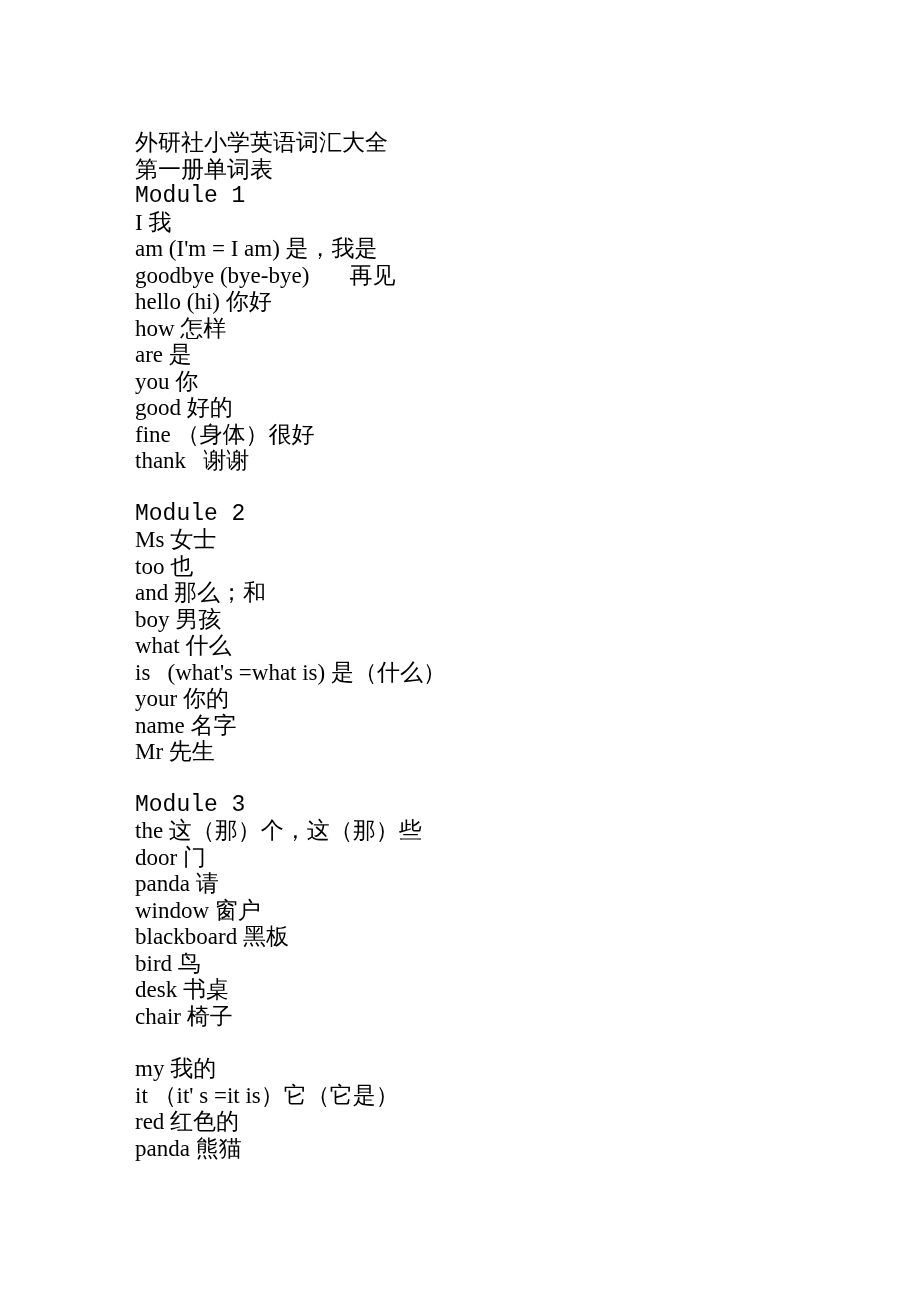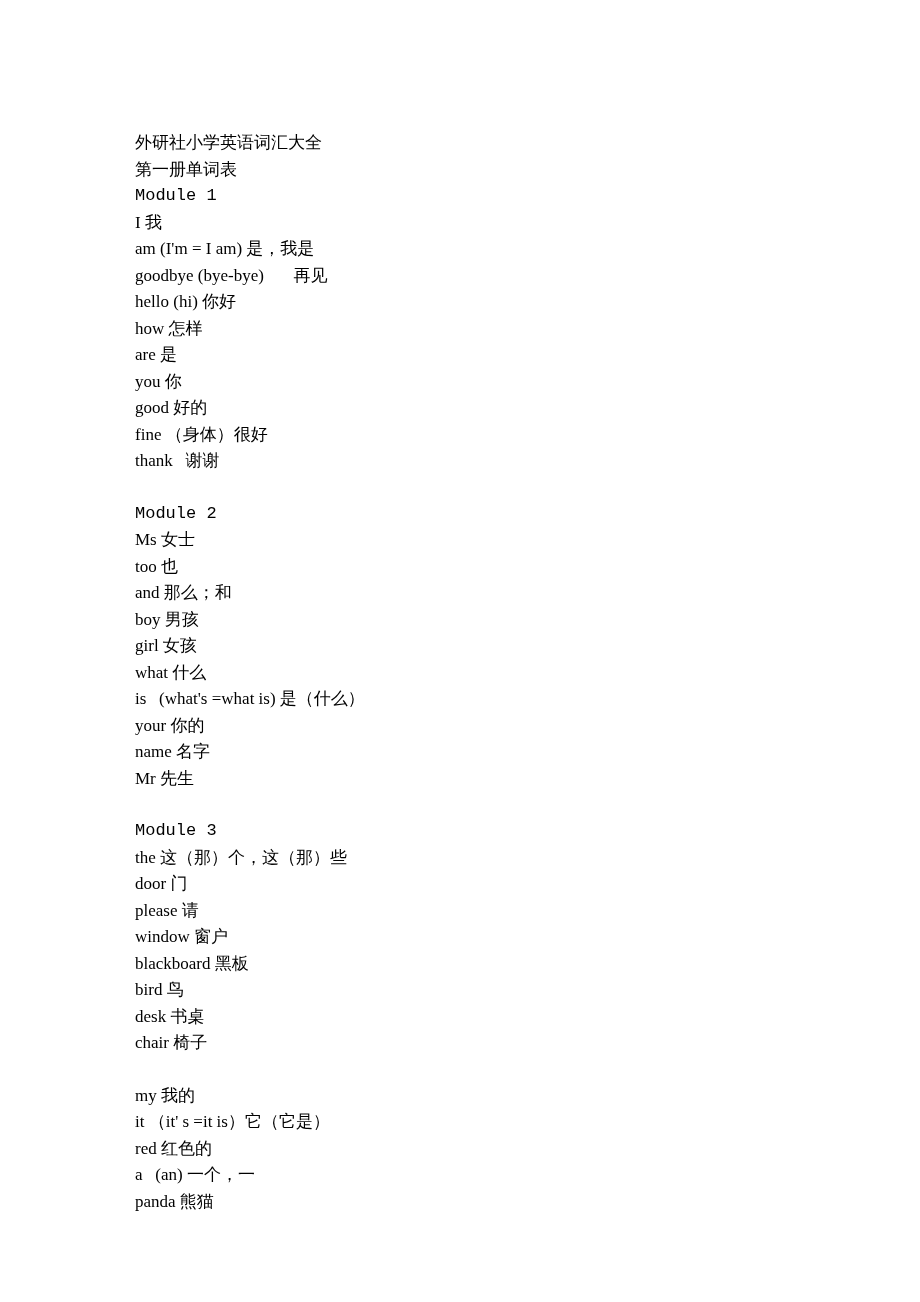--- a/index.html
+++ b/index.html
@@ -6,21 +6,21 @@
     margin: 0;
     padding: 0;
     background: #ffffff;
     font-family: "SimSun", "宋体", serif;
     width: 920px;
   }
   .page {
     padding: 130px 0 0 135px;
     width: 650px;
     color: #000000;
-    font-size: 17px;
+    font-size: 23px;
     line-height: 26.5px;
   }
   .line {
     white-space: pre;
   }
   .module-header {
     white-space: pre;
     font-family: Liberation Mono, monospace;
   }
   .spacer {
@@ -46,39 +46,37 @@
   <div class="line">fine （身体）很好</div>
   <div class="line">thank   谢谢</div>
 
   <div class="spacer"></div>
 
   <div class="module-header">Module 2</div>
   <div class="line">Ms 女士</div>
   <div class="line">too 也</div>
   <div class="line">and 那么；和</div>
   <div class="line">boy 男孩</div>
-  <div class="line">girl 女孩</div>
   <div class="line">what 什么</div>
   <div class="line">is   (what's =what is) 是（什么）</div>
   <div class="line">your 你的</div>
   <div class="line">name 名字</div>
   <div class="line">Mr 先生</div>
 
   <div class="spacer"></div>
 
   <div class="module-header">Module 3</div>
   <div class="line">the 这（那）个，这（那）些</div>
   <div class="line">door 门</div>
-  <div class="line">please 请</div>
+  <div class="line">panda 请</div>
   <div class="line">window 窗户</div>
   <div class="line">blackboard 黑板</div>
   <div class="line">bird 鸟</div>
   <div class="line">desk 书桌</div>
   <div class="line">chair 椅子</div>
 
   <div class="spacer"></div>
 
   <div class="line">my 我的</div>
   <div class="line">it （it' s =it is）它（它是）</div>
   <div class="line">red 红色的</div>
-  <div class="line">a   (an) 一个，一</div>
   <div class="line">panda 熊猫</div>
 </div>
 
 </body></html>

